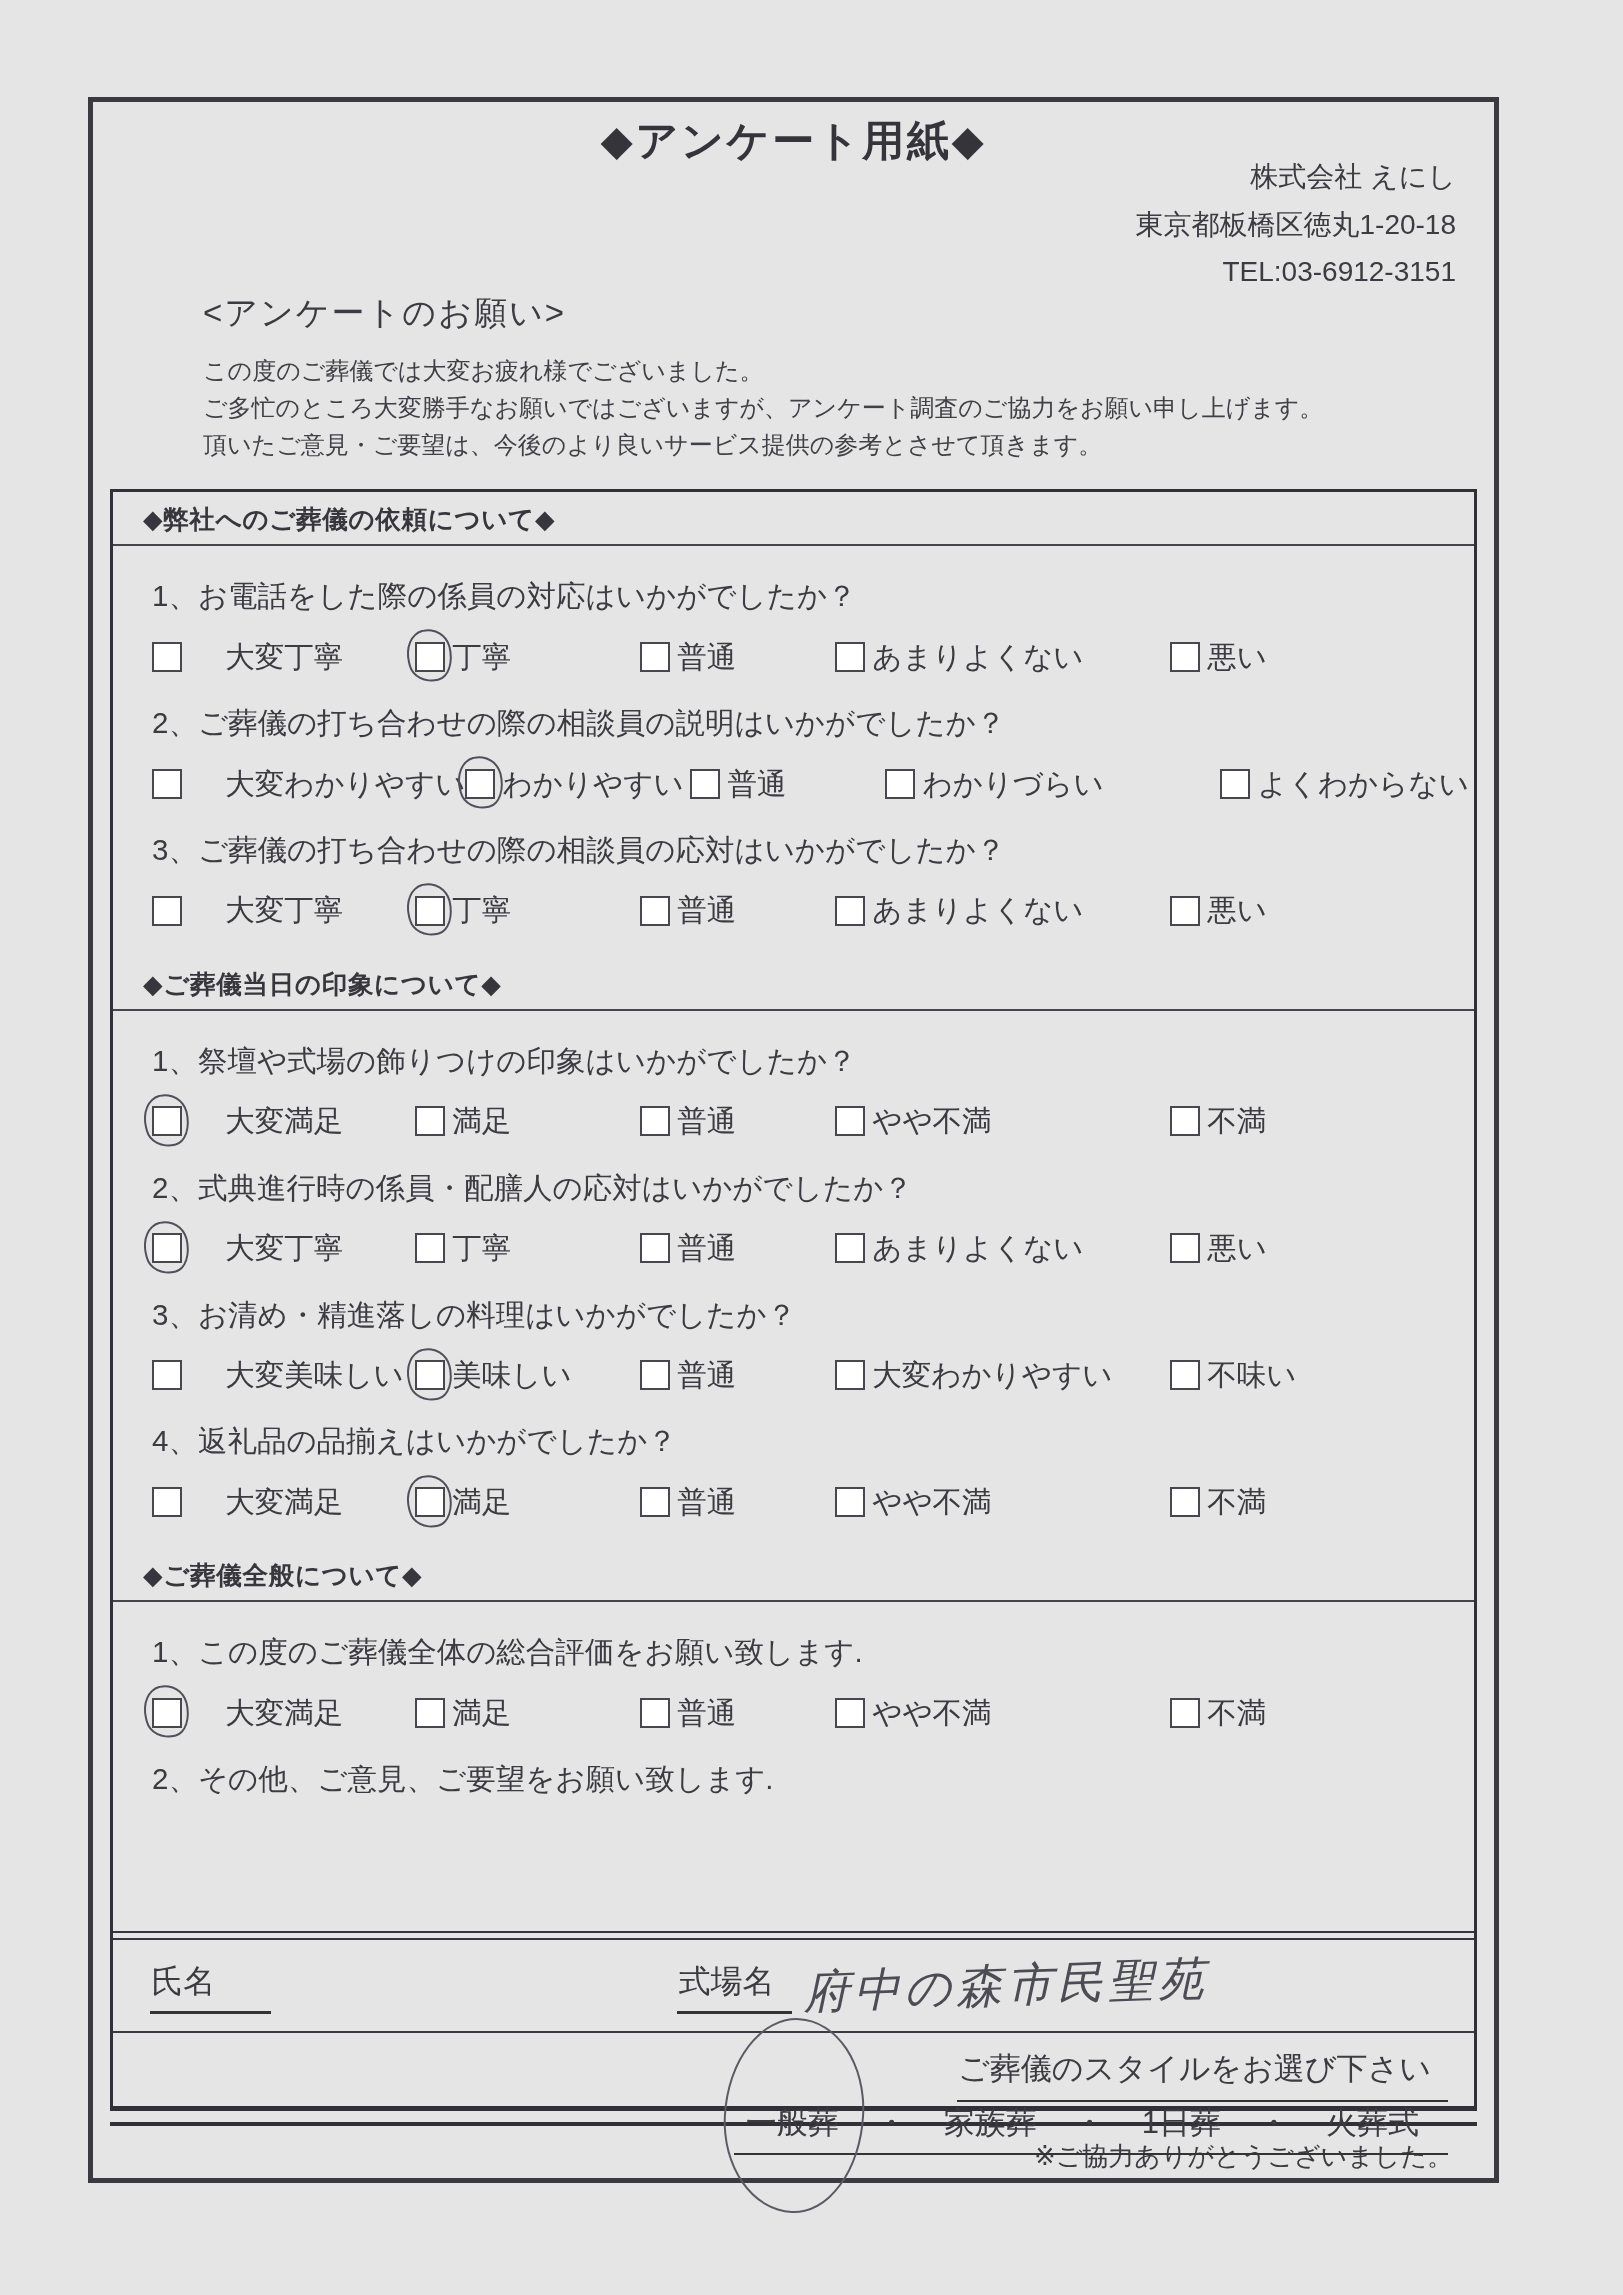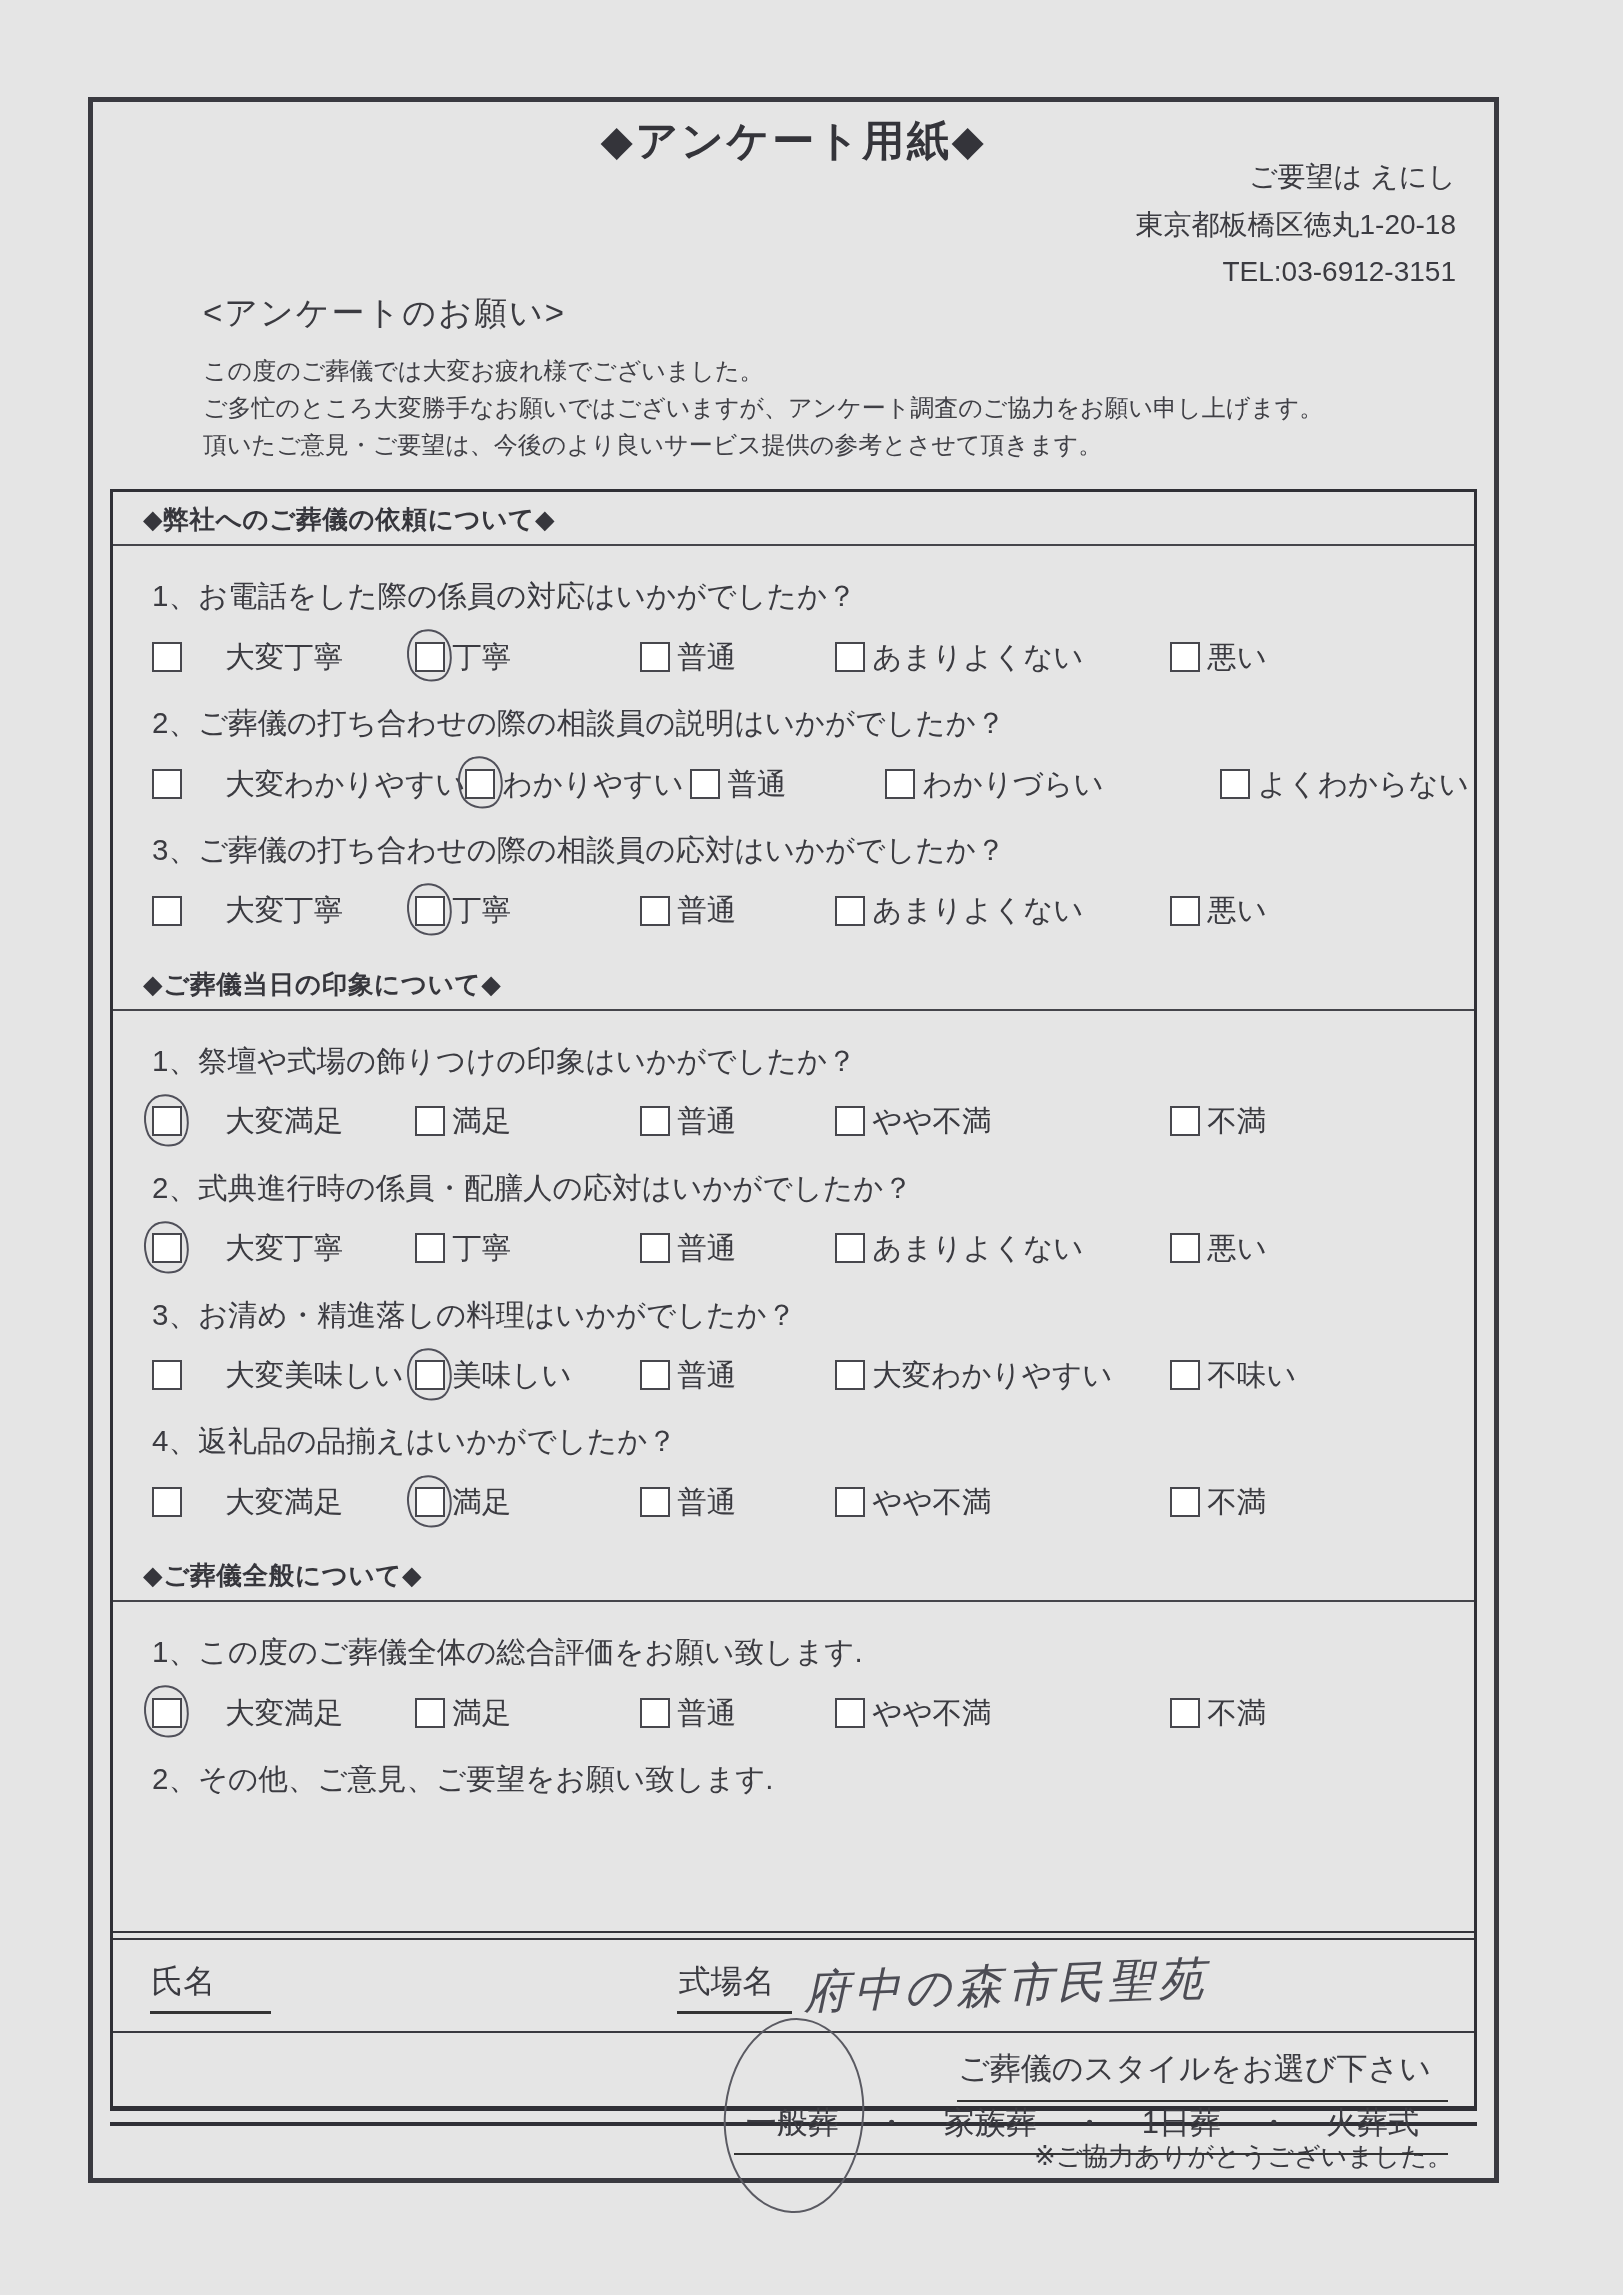--- a/index.html
+++ b/index.html
@@ -61,21 +61,21 @@
 </style>
 </head>
 <body>
 
 <div class="page">
   <div class="outer">
 
     <div class="hd">
       <div class="title">◆アンケート用紙◆</div>
       <div class="company">
-        <div>ご要望は えにし</div>
+        <div>株式会社 えにし</div>
         <div>東京都板橋区徳丸1-20-18</div>
         <div>TEL:03-6912-3151</div>
       </div>
     </div>
 
     <div class="request">
       <div class="req-h">&lt;アンケートのお願い&gt;</div>
       <div class="req-l">この度のご葬儀では大変お疲れ様でございました。</div>
       <div class="req-l">ご多忙のところ大変勝手なお願いではございますが、アンケート調査のご協力をお願い申し上げます。</div>
       <div class="req-l">頂いたご意見・ご要望は、今後のより良いサービス提供の参考とさせて頂きます。</div>

